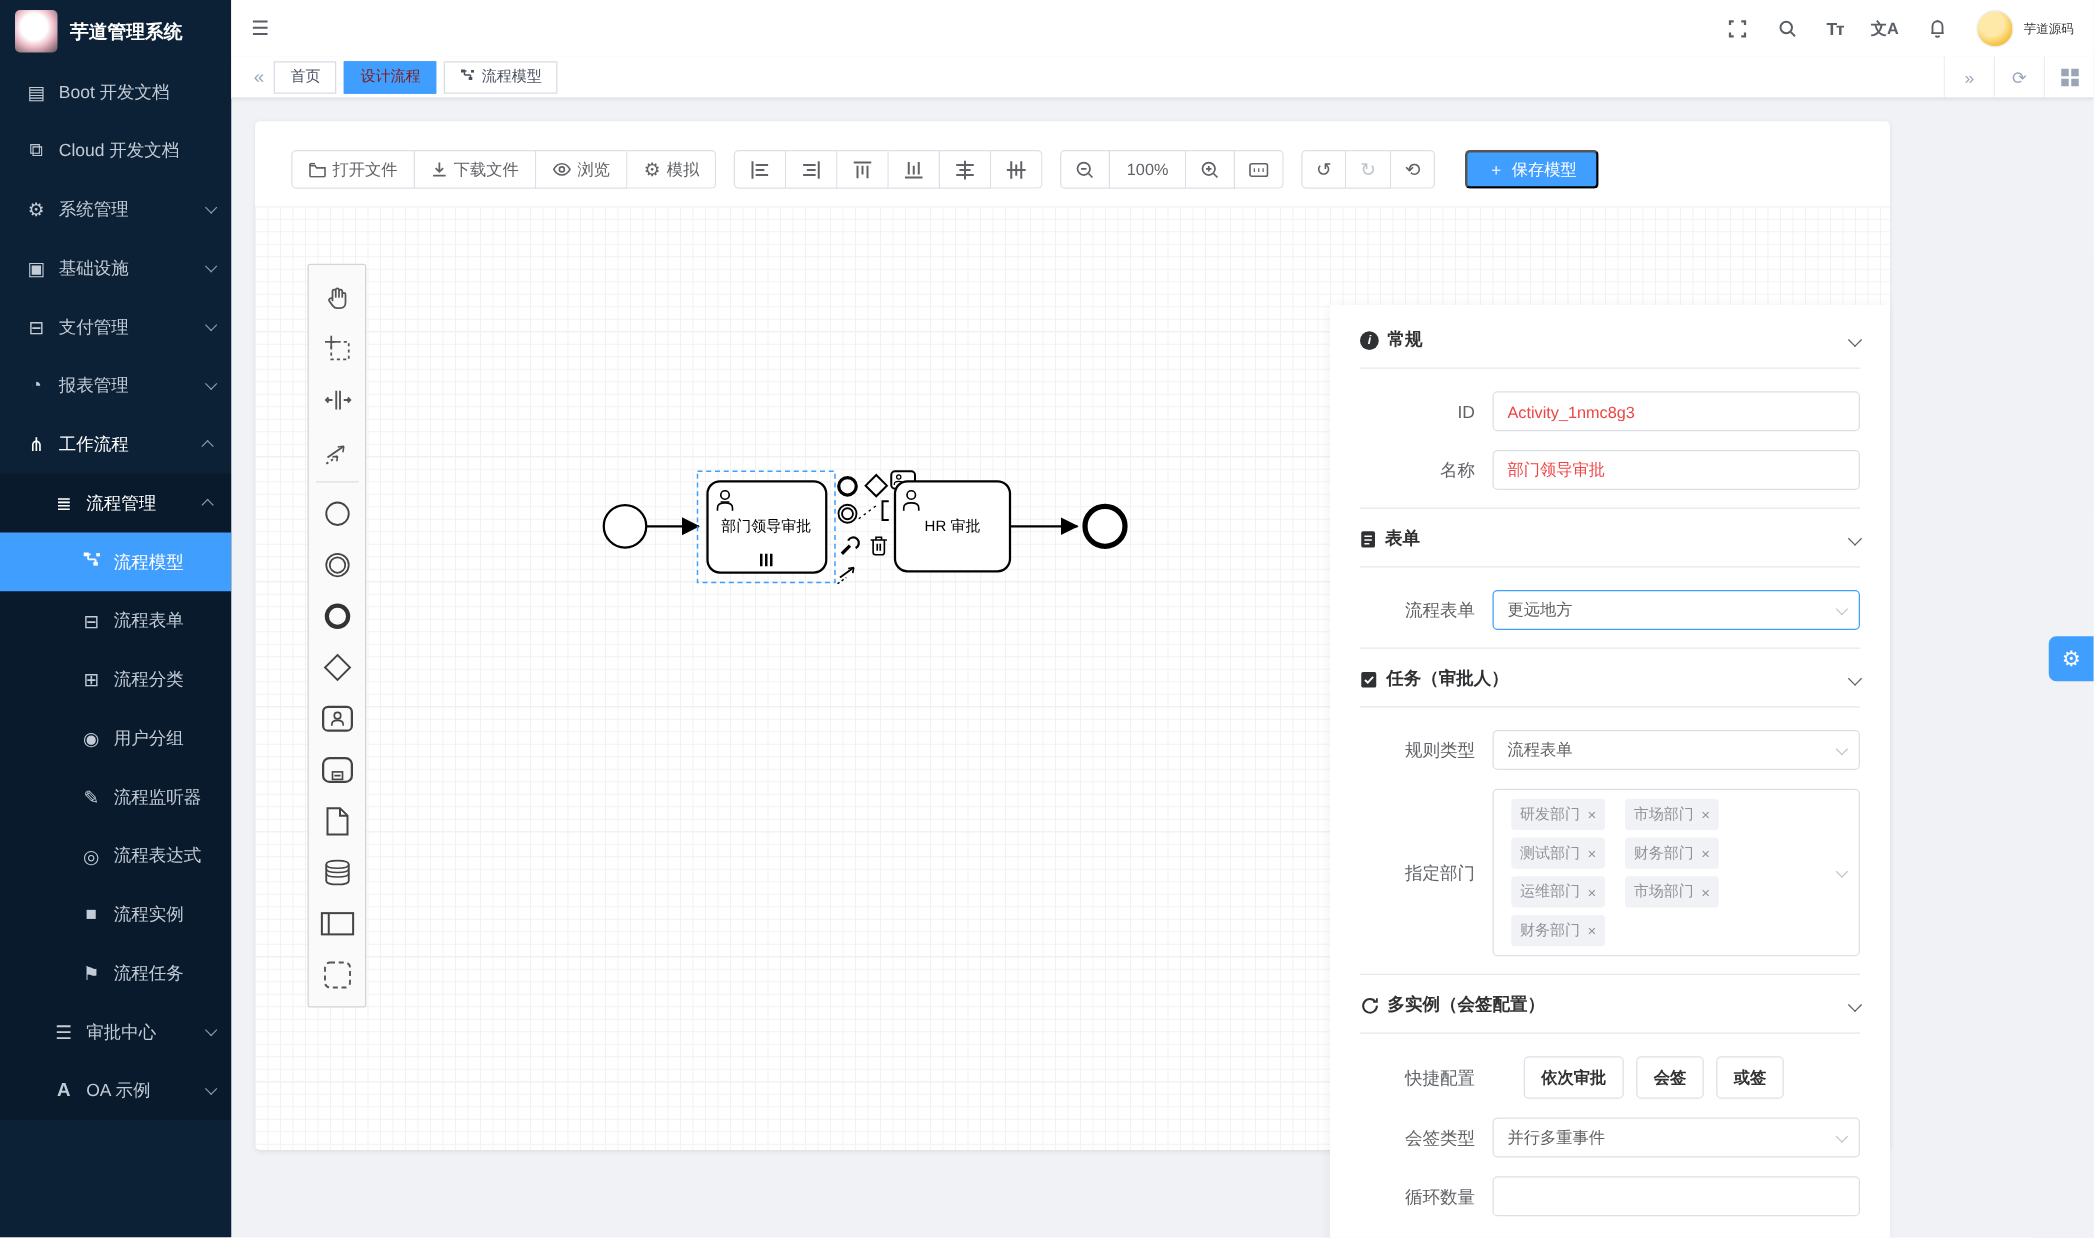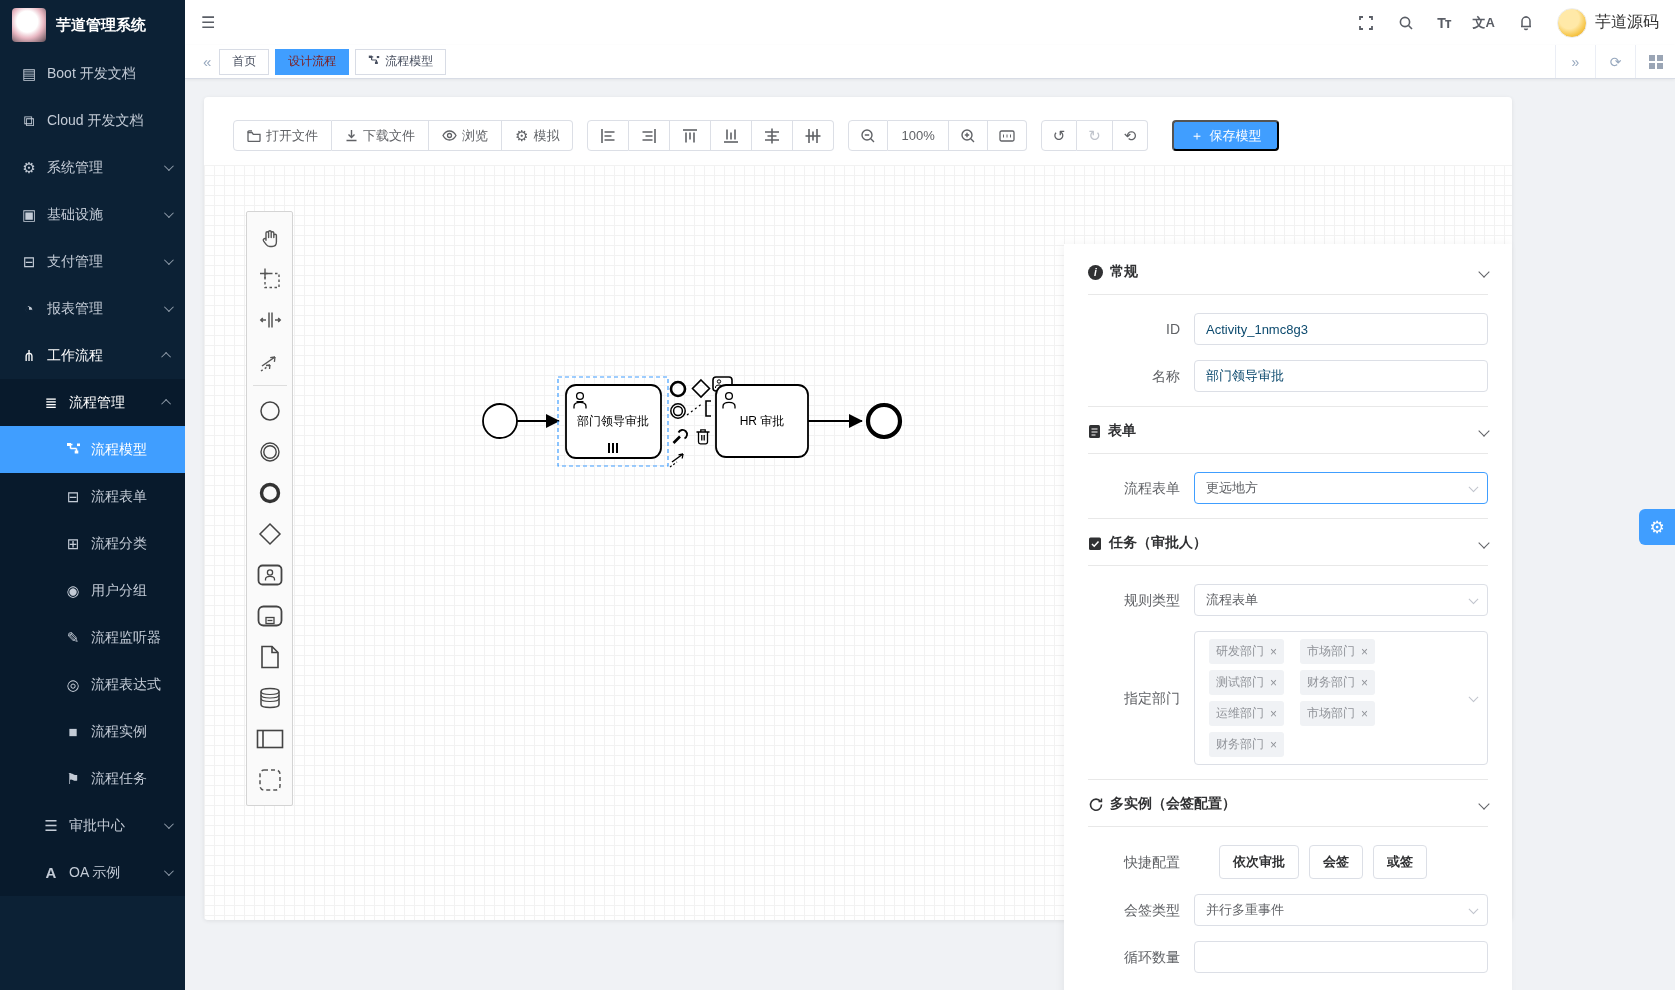--- a/index.html
+++ b/index.html
@@ -28,21 +28,21 @@
   .main { flex:1; display:flex; flex-direction:column; position:relative; }
   .navbar { height:45px; background:#fff; display:flex; align-items:center; padding:0 16px; flex-shrink:0; }
   .hamb { font-size:16px; color:#5a5e66; cursor:pointer; }
   .nav-right { margin-left:auto; display:flex; align-items:center; gap:22px; color:#5a5e66;text-align:center; }
   .nico { width:18px; height:18px; display:flex; align-items:center; justify-content:center; cursor:pointer; }
   .nico svg { display:block; }
   .tt { font-weight:bold; font-size:14px; letter-spacing:-1px; }
   .lang { font-size:13px; font-weight:bold; }
   .userbox { display:flex; align-items:center; gap:8px; cursor:pointer; }
   .avatar { width:30px; height:30px; border-radius:50%; background:radial-gradient(circle at 40% 35%, #ffe9a8 0 40%, #f6c445 70%, #d99b2b 100%); border:1px solid #eee; }
-  .uname { font-size:16px; color:#333; }
+  .uname { font-size:10px; color:#333; }
 
   .tabsbar { height:34px; background:#fff; border-bottom:1px solid #d8dce5; box-shadow:0 1px 3px rgba(0,0,0,.06); display:flex; align-items:center; padding:0 0 0 10px; flex-shrink:0; }
   .tchev { color:#97a8be; font-size:15px; padding:0 8px; cursor:pointer; }
   .tab { height:26px; display:flex; align-items:center; gap:5px; border:1px solid #d8dce5; background:#fff; color:#495060; font-size:12px; padding:0 12px; margin-right:6px; cursor:pointer; }
   .tab.active { background:#409eff; border-color:#409eff; color:#7f1d1d; }
   .tabs-right { margin-left:auto; display:flex; align-items:stretch; height:100%; }
   .tr-btn { width:40px; display:flex; align-items:center; justify-content:center; color:#97a8be; border-left:1px solid #ebeef5; cursor:pointer; font-size:14px; }
   .grid-ico { display:grid; grid-template-columns:6px 6px; grid-gap:2px; }
   .grid-ico i { width:6px; height:6px; background:#9aa5b5; }
 
@@ -81,21 +81,21 @@
   
   .panel { position:absolute; left:879px; top:165px; width:448px; height:825px; background:#fff; box-shadow:-2px 0 8px rgba(0,0,0,.05); padding:4px 24px 0; overflow:hidden; z-index:5; }
   .sec-h { display:flex; align-items:center; gap:7px; padding:15px 0 13px; border-bottom:1px solid #e8e8e8; font-weight:bold; font-size:14px; color:#303133; cursor:pointer; }
   .sec-h .chev { margin-left:auto; width:8px; height:8px; border-right:1.5px solid #606266; border-bottom:1.5px solid #606266; }
   .chev.d { transform:rotate(45deg); }
   .sec-b { padding:18px 0 8px; border-bottom:1px solid #e8e8e8; }
   .frow { display:flex; align-items:center; margin-bottom:15px; }
   .frow.top { align-items:center; }
   .flabel { width:92px; text-align:right; margin-right:14px; font-size:14px; color:#606266; flex-shrink:0; line-height:32px; }
   .fctrl { flex:1; min-height:32px; border:1px solid #dcdfe6; border-radius:4px; background:#fff; display:flex; align-items:center; padding:0 11px; font-size:13px; color:#606266; position:relative; }
-  .fctrl input { border:none; outline:none; width:100%; font-size:13px; color:#0c4a6e; font-family:inherit; background:transparent; }
+  .fctrl input { border:none; outline:none; width:100%; font-size:13px; color:#ef4444; font-family:inherit; background:transparent; }
   .fctrl.sel { padding-right:26px; cursor:pointer; }
   .fctrl.focus { border-color:#409eff; }
   .selarr { position:absolute; right:10px; top:50%; width:7px; height:7px; border-right:1.3px solid #c0c4cc; border-bottom:1.3px solid #c0c4cc; transform:translateY(-60%) rotate(45deg); }
   .tagsbox { flex-wrap:wrap; padding:4px 26px 4px 6px; align-items:flex-start; }
   .tag { background:#f0f2f5; color:#909399; font-size:12px; border-radius:3px; padding:4px 7px; margin:3px 8px; display:inline-flex; align-items:center; gap:6px; white-space:nowrap; }
   .tag .x { cursor:pointer; font-size:12px; color:#909399; }
   .qbtns { display:flex; gap:10px;padding-left:25px; }
   .qbtn { border:1px solid #dcdfe6; border-radius:4px; background:#fff; padding:7px 13px; font-size:13px; color:#303133; font-weight:bold; cursor:pointer; }
   .micoi { width:15px; height:15px; border-radius:50%; background:#303133; color:#fff; font-size:10px; font-weight:bold; display:flex; align-items:center; justify-content:center; font-style:italic; flex-shrink:0; }
   .sec-h svg { flex-shrink:0; }

